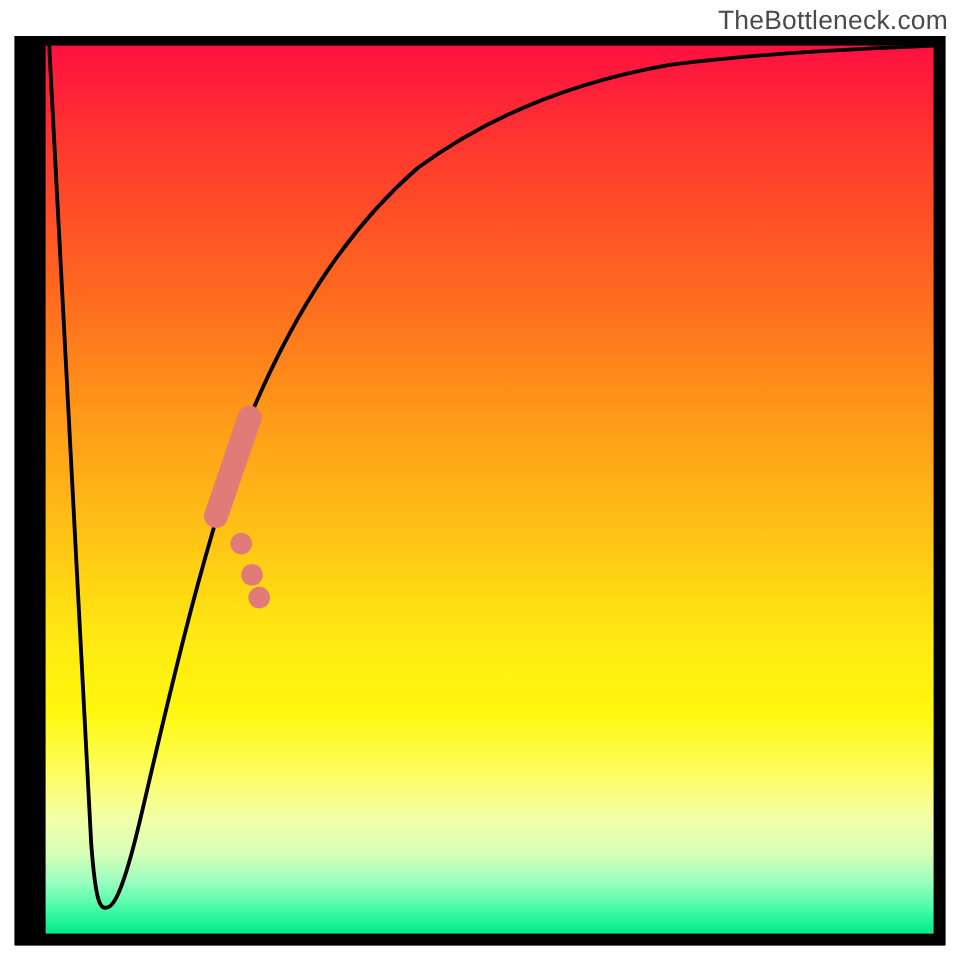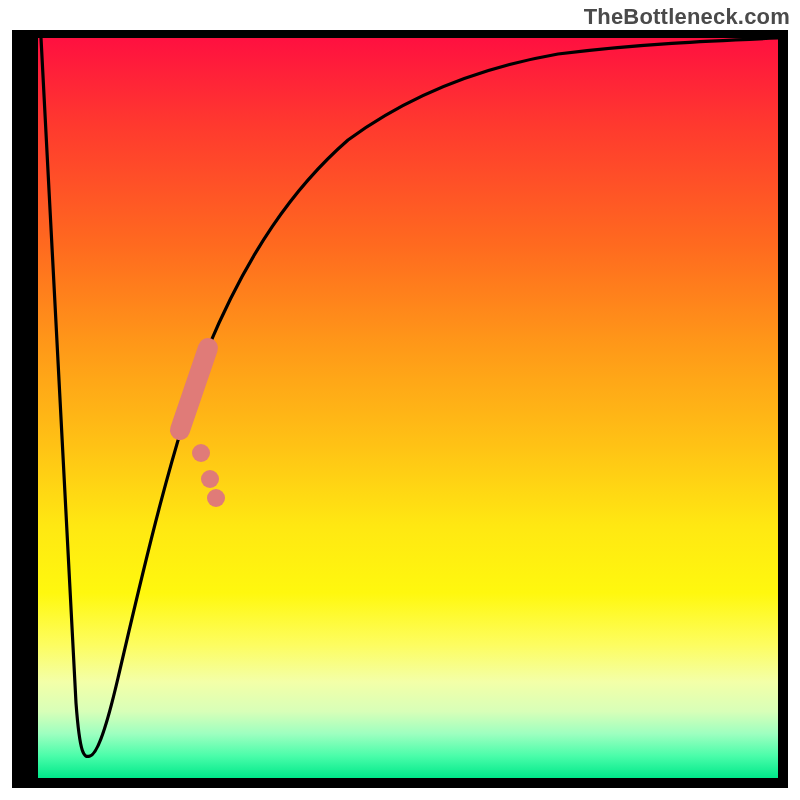--- a/index.html
+++ b/index.html
@@ -4,21 +4,21 @@
 <style>
   * { margin: 0; padding: 0; box-sizing: border-box; }
   html, body { width: 800px; height: 800px; overflow: hidden; background: #fff; }
   .wrap { position: relative; width: 800px; height: 800px; }
   .watermark {
     position: absolute;
     top: 4px;
     right: 10px;
     font-family: Arial, Helvetica, sans-serif;
     font-size: 22px;
-    font-weight: 700;
+    font-weight: 400;
     color: #4a4a4a;
     letter-spacing: 0.2px;
     z-index: 10;
   }
   .frame {
     position: absolute;
     left: 12px;
     top: 30px;
     width: 776px;
     height: 758px;

